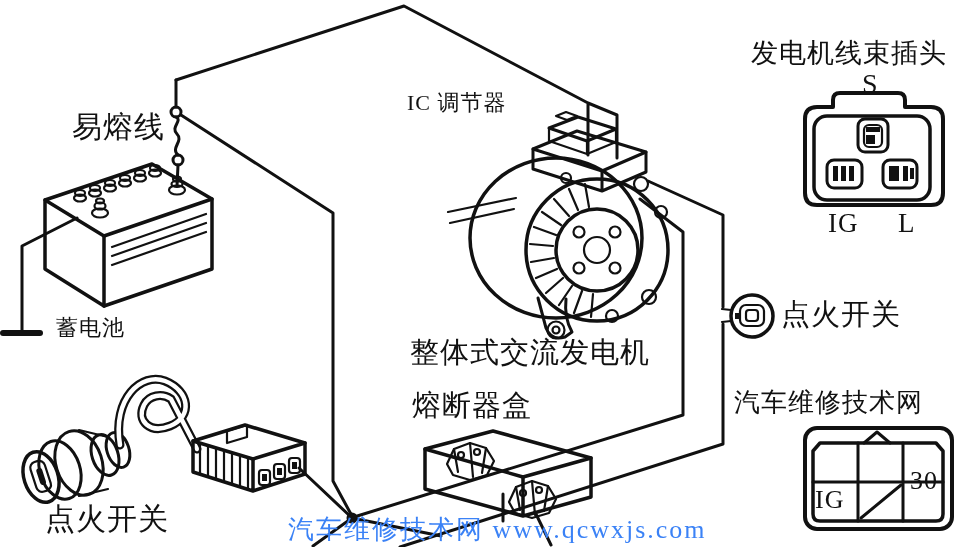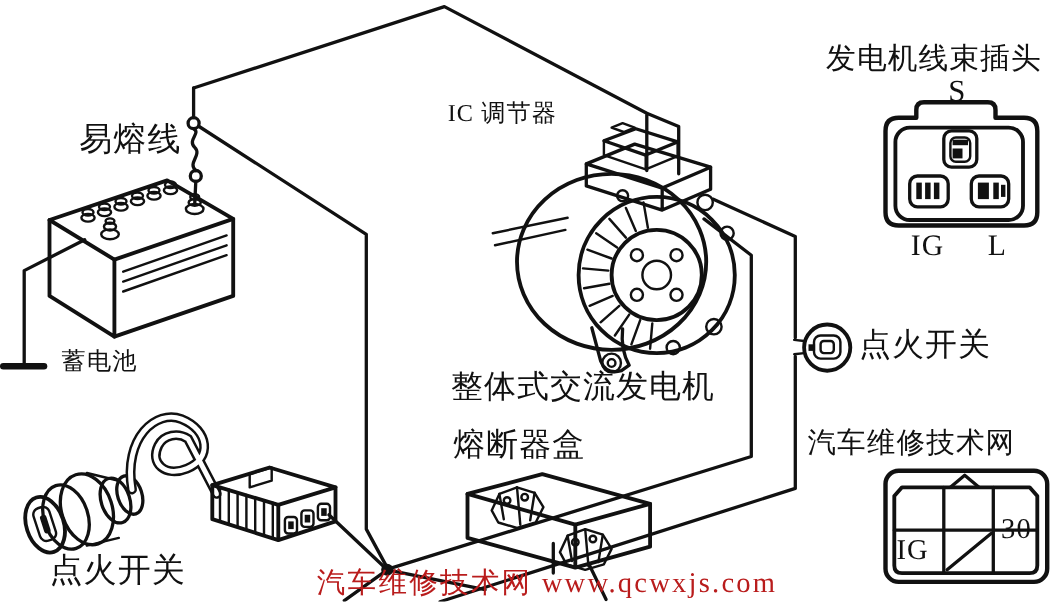--- a/index.html
+++ b/index.html
@@ -4,21 +4,21 @@
 <style>
   html,body{margin:0;padding:0;background:#fff;}
   .stage{position:relative;width:966px;height:547px;background:#fff;overflow:hidden;
          font-family:"Liberation Serif","DejaVu Serif",serif;}
   .stage svg{position:absolute;left:0;top:0;}
   svg .ln{stroke:#111;fill:none;stroke-width:3;stroke-linecap:round;stroke-linejoin:round;}
   svg .ln2{stroke:#111;fill:none;stroke-width:3.5;stroke-linecap:round;stroke-linejoin:round;}
   svg .thin{stroke:#111;fill:none;stroke-width:2.2;stroke-linecap:round;stroke-linejoin:round;}
   svg .blk{fill:#111;stroke:none;}
   .lbl{position:absolute;color:#111;white-space:nowrap;letter-spacing:1px;line-height:1;font-family:Liberation Serif, serif;}
-  .watermark{position:absolute;color:#b91c1c;white-space:nowrap;letter-spacing:2px;line-height:1;}
+  .watermark{position:absolute;color:#3b82f6;white-space:nowrap;letter-spacing:2px;line-height:1;}
 </style>
 </head>
 <body>
 
 <div class="stage">
 
   <svg width="966" height="547" viewBox="0 0 966 547">
 
     <g>
       <path class="ln" d="M77,218 L22,246 L22,331"></path>

